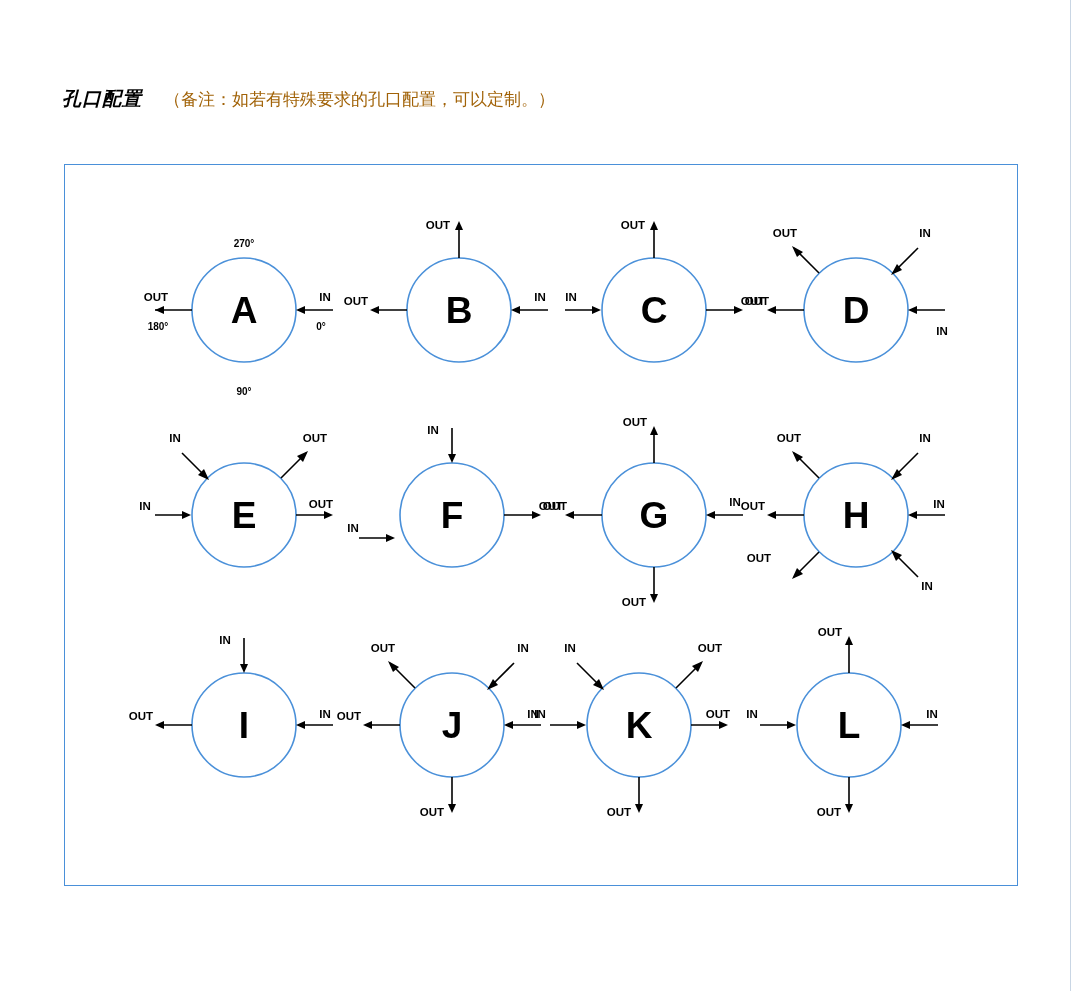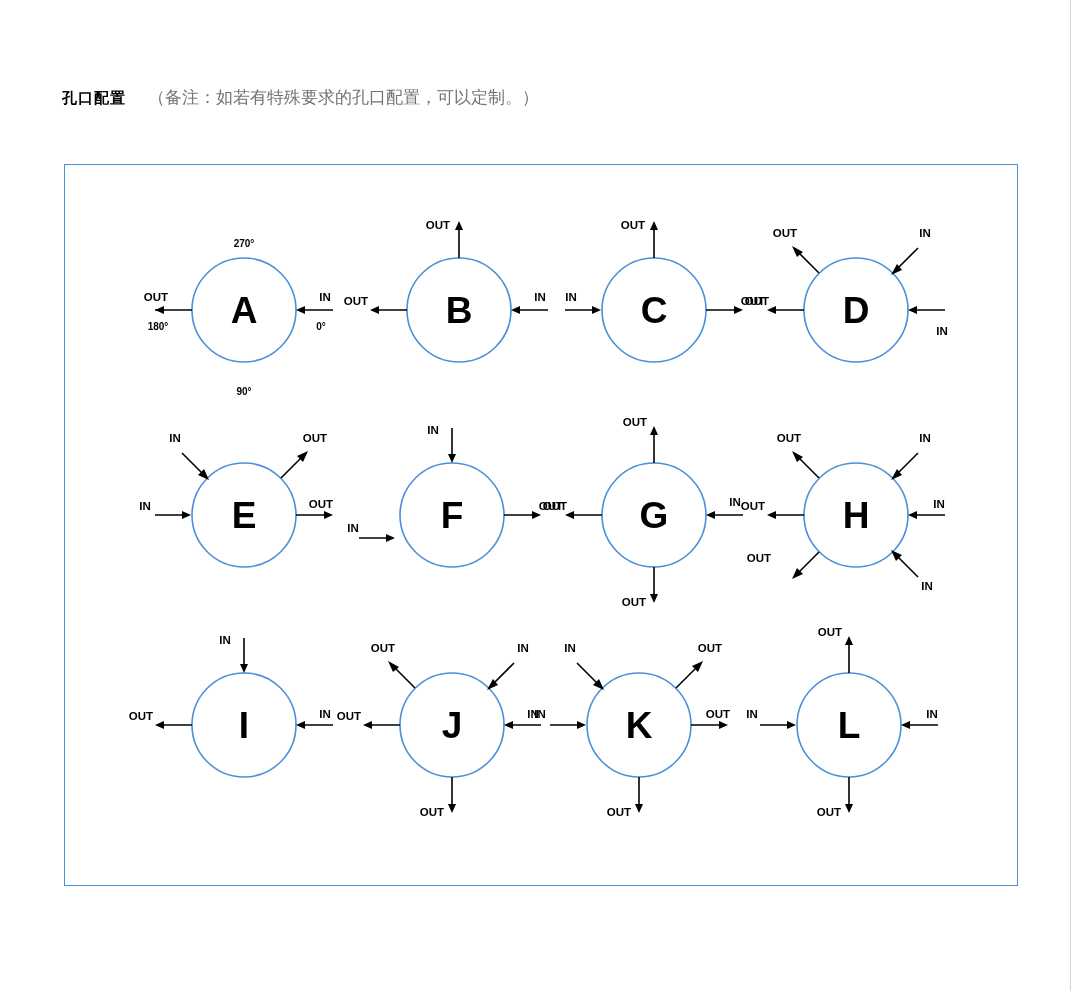--- a/index.html
+++ b/index.html
@@ -26,28 +26,29 @@
   .heading {
     position: absolute;
     left: 62px;
     top: 86px;
     white-space: nowrap;
     font-family: "Liberation Serif", serif;
   }
   .heading-title {
     font-family: "Liberation Serif", serif;
     font-weight: bold;
-    font-size: 15px;
+    font-size: 19px;
     color: #000;
     letter-spacing: 1px;
+    font-style: italic;
   }
   .heading-note {
     font-family: "Liberation Serif", serif;
     font-size: 17px;
-    color: #737373;
+    color: #a16207;
     margin-left: 18px;
   }
   .panel {
     position: absolute;
     left: 64px;
     top: 164px;
     width: 954px;
     height: 722px;
     border: 1px solid #4a90d9;
     box-sizing: border-box;

